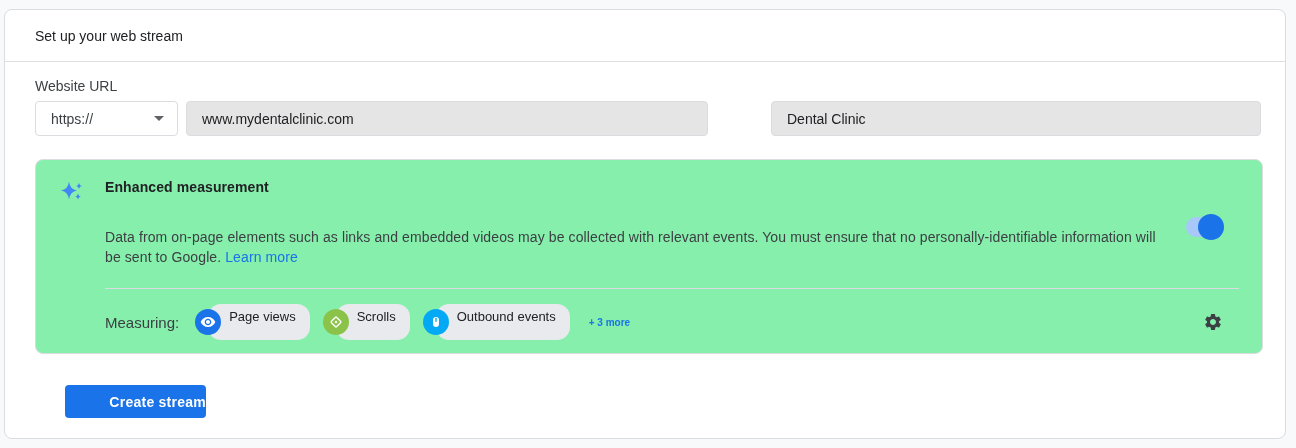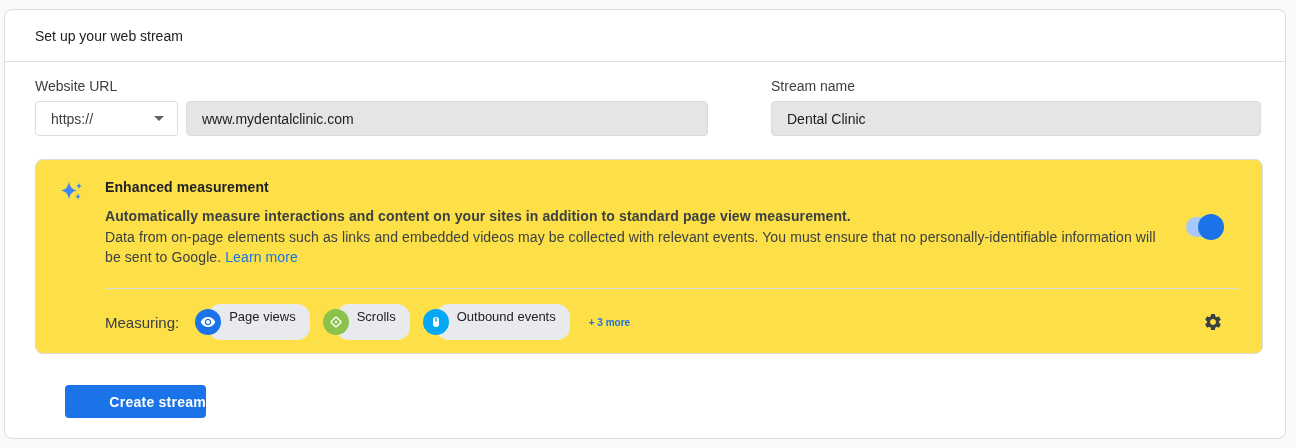--- a/index.html
+++ b/index.html
@@ -72,21 +72,21 @@
   }
   .inputs-left .text-input { width: 522px; }
 
   .em-card {
     position: relative;
     margin-top: 23px;
     width: 1228px;
     height: 195px;
     border: 1px solid #dadce0;
     border-radius: 8px;
-    background: #fde047;
+    background: #86efac;
   }
   .em-top {
     display: flex;
     height: 128px;
     padding: 16px 24px 0 23px;
   }
   .em-icon-col { width: 26px; margin-right: 20px; padding-top: 2px; }
   .em-content { flex: 1; }
   .em-title { font-size: 14px; font-weight: bold; color: #202124; margin-top: 3px; letter-spacing: 0.1px; }
   .em-desc {
@@ -172,21 +172,20 @@
 <body>
 
 <div class="card">
   <div class="card-header">
     <span>Set up your web stream</span>
   </div>
 
   <div class="card-body">
     <div class="labels-row">
       <div class="lab-left field-label">Website URL</div>
-      <div class="lab-right field-label">Stream name</div>
     </div>
 
     <div class="inputs-row">
       <div class="inputs-left">
         <div class="select-box">
           <span>https://</span>
           <span class="select-caret"></span>
         </div>
         <input class="text-input" type="text" value="www.mydentalclinic.com" style="">
       </div>
@@ -200,21 +199,21 @@
         <div class="em-icon-col">
           <svg width="26" height="26" viewBox="0 0 26 26" fill="#4285f4" aria-hidden="true">
             <path d="M10 3.5 Q11 11.5 18 12.5 Q11 13.5 10 21.5 Q9 13.5 2 12.5 Q9 11.5 10 3.5 Z"></path>
             <path d="M20 4.5 Q20.4 7.6 23.2 8 Q20.4 8.4 20 11.5 Q19.6 8.4 16.8 8 Q19.6 7.6 20 4.5 Z"></path>
             <path d="M19 15.5 Q19.4 18.1 21.8 18.5 Q19.4 18.9 19 21.5 Q18.6 18.9 16.2 18.5 Q18.6 18.1 19 15.5 Z"></path>
           </svg>
         </div>
         <div class="em-content">
           <div class="em-title">Enhanced measurement</div>
           <div class="em-desc">
-            <span class="strong">Automatically measure interactions and content on your sites in addition to standard page view measurement.</span><br>
+            <br>
             <span>Data from on-page elements such as links and embedded videos may be collected with relevant events. You must ensure that no personally-identifiable information will be sent to Google.</span>
             <a class="link" href="#">Learn more</a>
           </div>
         </div>
       </div>
 
       <div class="toggle">
         <div class="toggle-track"></div>
         <div class="toggle-thumb"></div>
       </div>

